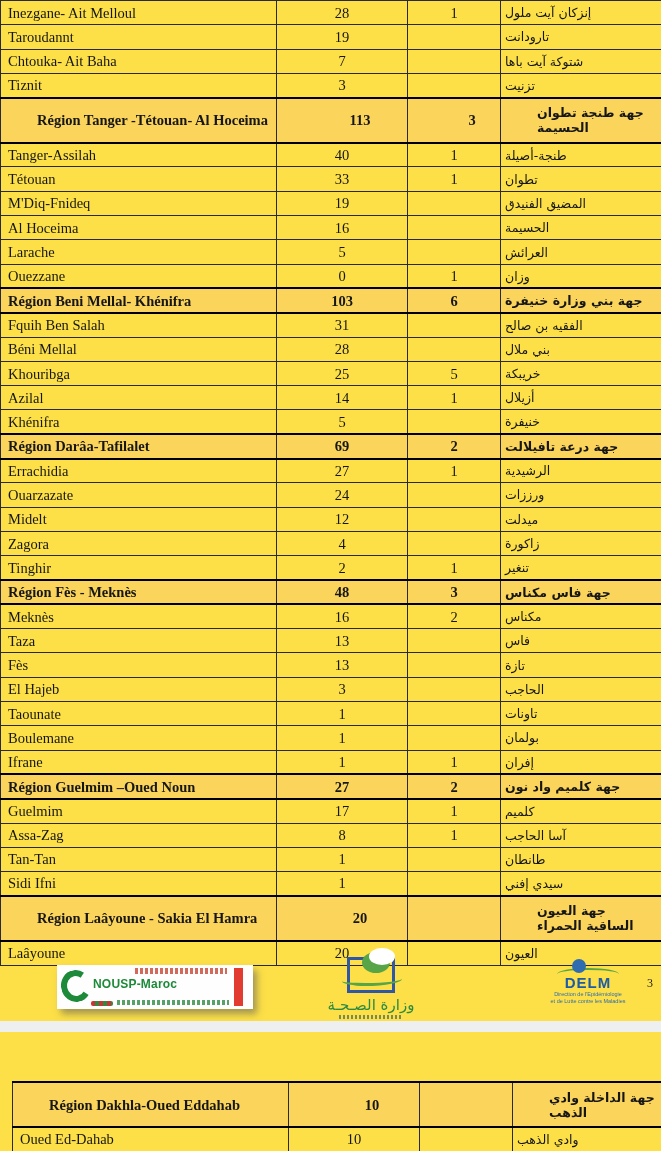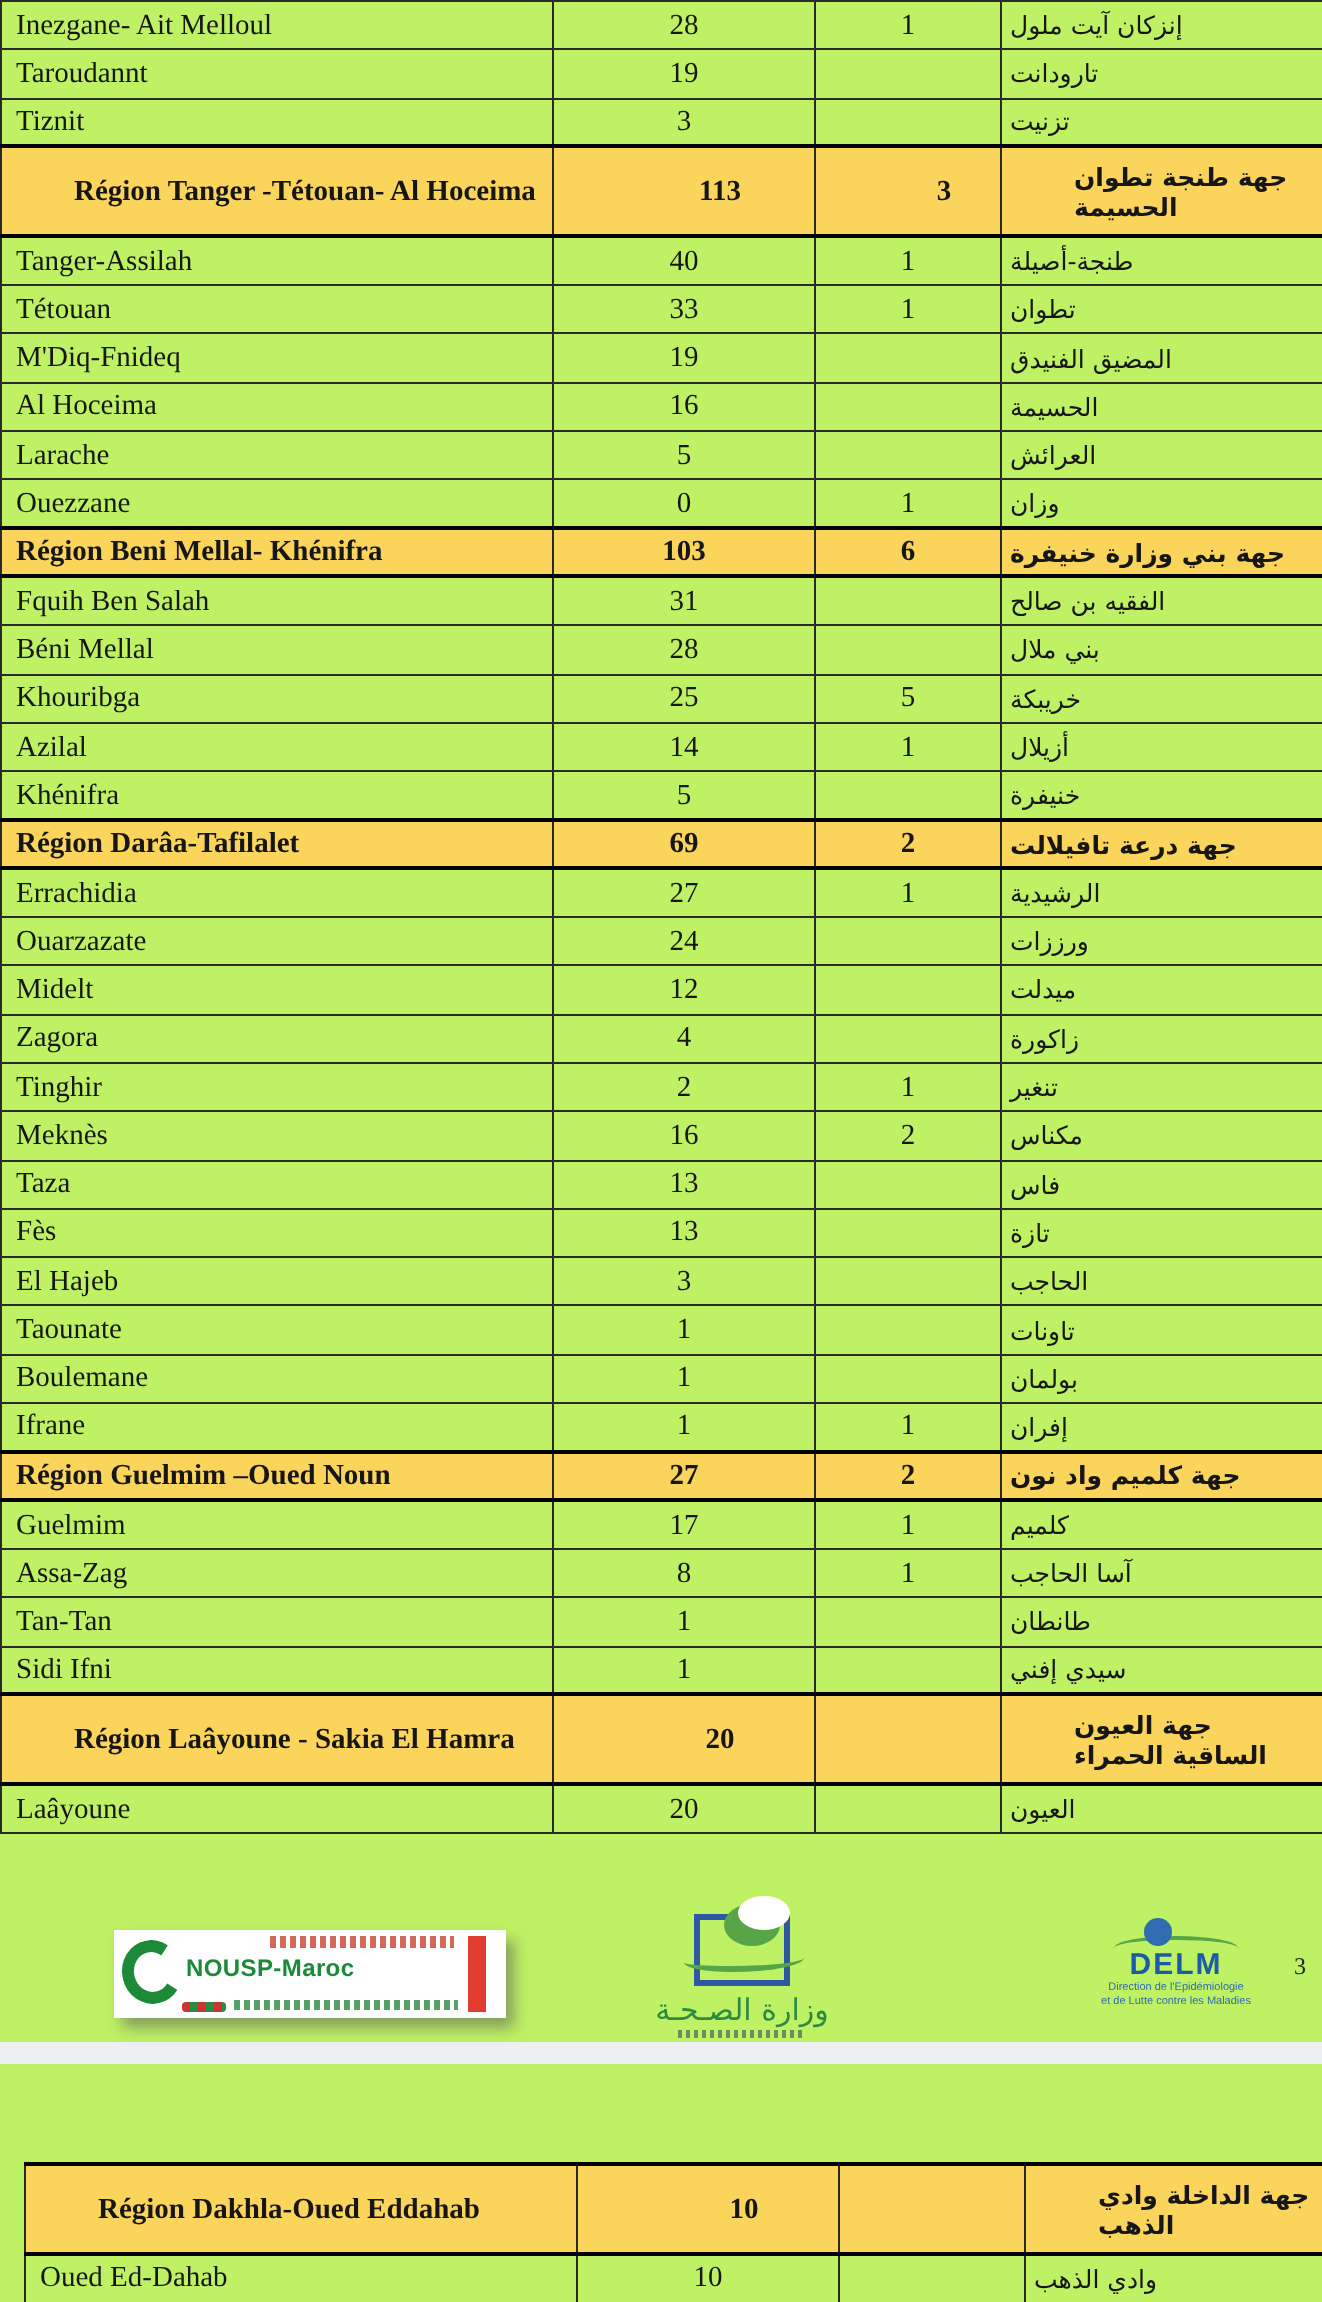--- a/index.html
+++ b/index.html
@@ -1,18 +1,18 @@
 <!DOCTYPE html>
 <html><head>
 <meta charset="utf-8">
 <style>
   * { margin:0; padding:0; box-sizing:border-box; }
   html,body { width:661px; height:1151px; background:#fff; overflow:hidden;
               font-family:"Liberation Serif", serif; color:#161616; }
-  .screen { position:relative; width:661px; height:1151px; background:#bef264; }
+  .screen { position:relative; width:661px; height:1151px; background:#fde047; }
 
   
   table.regions { position:absolute; left:0; width:661px; border-collapse:collapse; table-layout:fixed; }
   #table1 { top:0; }
   #table2 { top:1081px;margin-left:12px; }
   col.c-fr { width:276px; } col.c-n1 { width:131px; } col.c-n2 { width:93px; } col.c-ar { width:161px; }
   td { border:1px solid #2a2a2a; height:24.3px; vertical-align:middle; overflow:hidden;
        font-size:14.5px; line-height:16px; }
   tr.hdr td { background:#FBD45B; border-top:2px solid #000; border-bottom:2px solid #000; font-weight:bold; }
   tr.tall td { height:45px;padding-left:36px; }
@@ -83,20 +83,26 @@
           <td class="num">1</td>
           <td class="ar" dir="rtl">إنزكان آيت ملول</td>
         </tr>
         <tr class="">
           <td class="fr">Taroudannt</td>
           <td class="num">19</td>
           <td class="num"></td>
           <td class="ar" dir="rtl">تارودانت</td>
         </tr>
         <tr class="">
+          <td class="fr">Chtouka- Ait Baha</td>
+          <td class="num">7</td>
+          <td class="num"></td>
+          <td class="ar" dir="rtl">شتوكة آيت باها</td>
+        </tr>
+        <tr class="">
           <td class="fr">Tiznit</td>
           <td class="num">3</td>
           <td class="num"></td>
           <td class="ar" dir="rtl">تزنيت</td>
         </tr>
         <tr class="hdr tall">
           <td class="fr">Région Tanger -Tétouan- Al Hoceima</td>
           <td class="num">113</td>
           <td class="num">3</td>
           <td class="ar" dir="rtl">جهة طنجة تطوان الحسيمة</td>
@@ -201,20 +207,26 @@
           <td class="fr">Zagora</td>
           <td class="num">4</td>
           <td class="num"></td>
           <td class="ar" dir="rtl">زاكورة</td>
         </tr>
         <tr class="">
           <td class="fr">Tinghir</td>
           <td class="num">2</td>
           <td class="num">1</td>
           <td class="ar" dir="rtl">تنغير</td>
+        </tr>
+        <tr class="hdr">
+          <td class="fr">Région Fès - Meknès</td>
+          <td class="num">48</td>
+          <td class="num">3</td>
+          <td class="ar" dir="rtl">جهة فاس مكناس</td>
         </tr>
         <tr class="">
           <td class="fr">Meknès</td>
           <td class="num">16</td>
           <td class="num">2</td>
           <td class="ar" dir="rtl">مكناس</td>
         </tr>
         <tr class="">
           <td class="fr">Taza</td>
           <td class="num">13</td>

